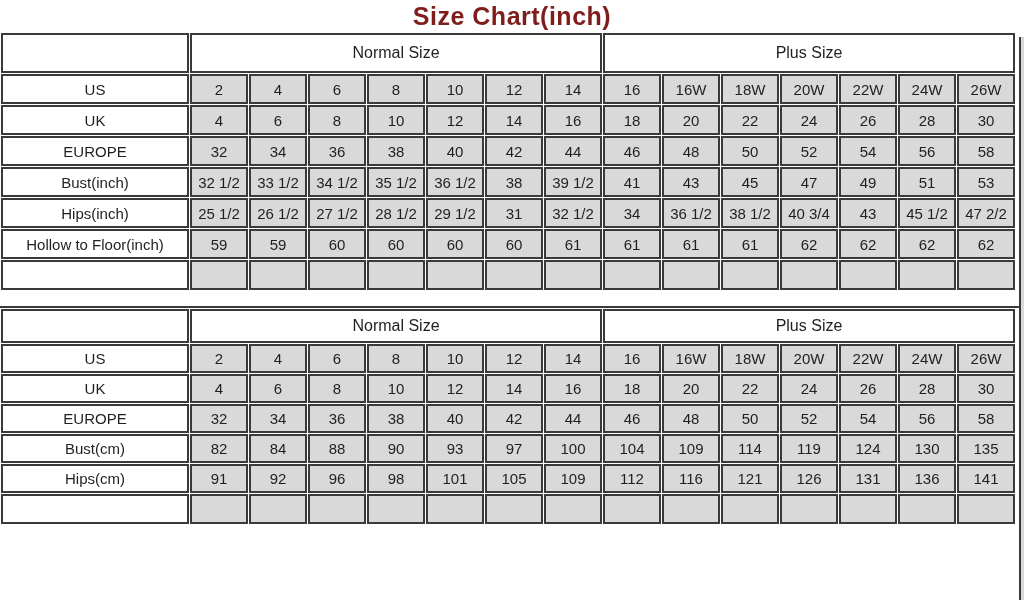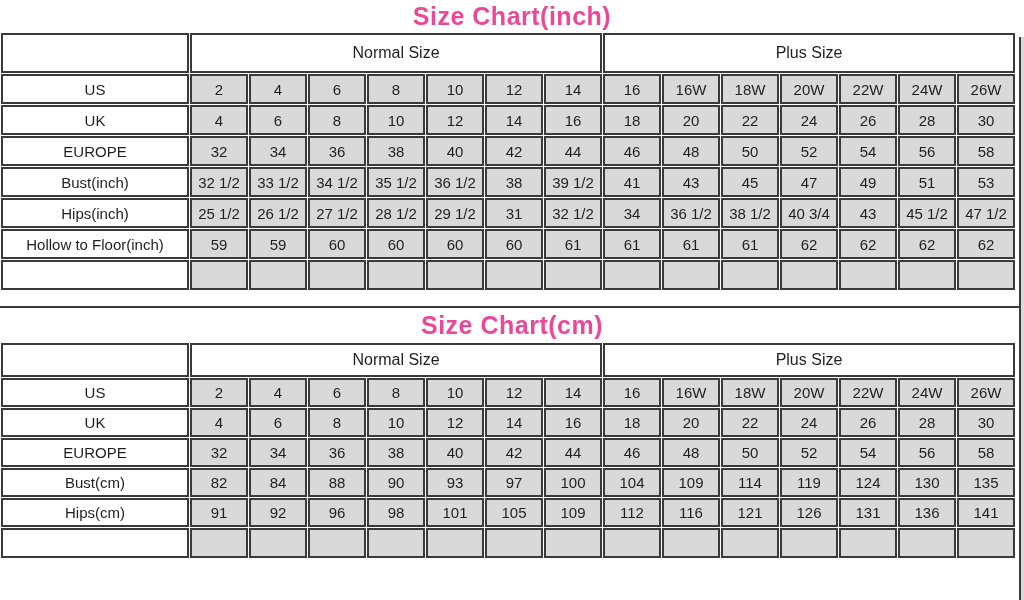--- a/index.html
+++ b/index.html
@@ -15,21 +15,21 @@
   }
   .section { position: relative; }
   .section-inch { height: 296px; overflow: hidden; }
   .section-cm { margin-top: 10px; border-top: 2px solid #3a3a3a; }
   .title {
     margin: 0;
     text-align: center;
     font-size: 25px;
     font-weight: bold;
     line-height: 32px;
-    color: #ec4899;
+    color: #7f1d1d;
     letter-spacing: 0.5px;
   }
   .section-cm .title { line-height: 34px; }
   table.size-table {
     border-collapse: separate;
     border-spacing: 1px;
     table-layout: fixed;
     width: 1016px;
   }
   col.label-col { width: 188px; }
@@ -166,21 +166,21 @@
           <td class="data-cell">28 1/2</td>
           <td class="data-cell">29 1/2</td>
           <td class="data-cell">31</td>
           <td class="data-cell">32 1/2</td>
           <td class="data-cell">34</td>
           <td class="data-cell">36 1/2</td>
           <td class="data-cell">38 1/2</td>
           <td class="data-cell">40 3/4</td>
           <td class="data-cell">43</td>
           <td class="data-cell">45 1/2</td>
-          <td class="data-cell">47 1/2</td>
+          <td class="data-cell">47 2/2</td>
         </tr>
         <tr class="data-row">
           <td class="label-cell">Hollow to Floor(inch)</td>
           <td class="data-cell">59</td>
           <td class="data-cell">59</td>
           <td class="data-cell">60</td>
           <td class="data-cell">60</td>
           <td class="data-cell">60</td>
           <td class="data-cell">60</td>
           <td class="data-cell">61</td>
@@ -207,21 +207,20 @@
           <td class="data-cell"></td>
           <td class="data-cell"></td>
           <td class="data-cell"></td>
           <td class="data-cell"></td>
         </tr>
       </tbody>
   </table>
 </div>
 
 <div class="section section-cm">
-  <h1 class="title">Size Chart(cm)</h1>
   <table class="size-table">
     <colgroup>
       <col class="label-col">
       <col>
         <col>
         <col>
         <col>
         <col>
         <col>
         <col>

